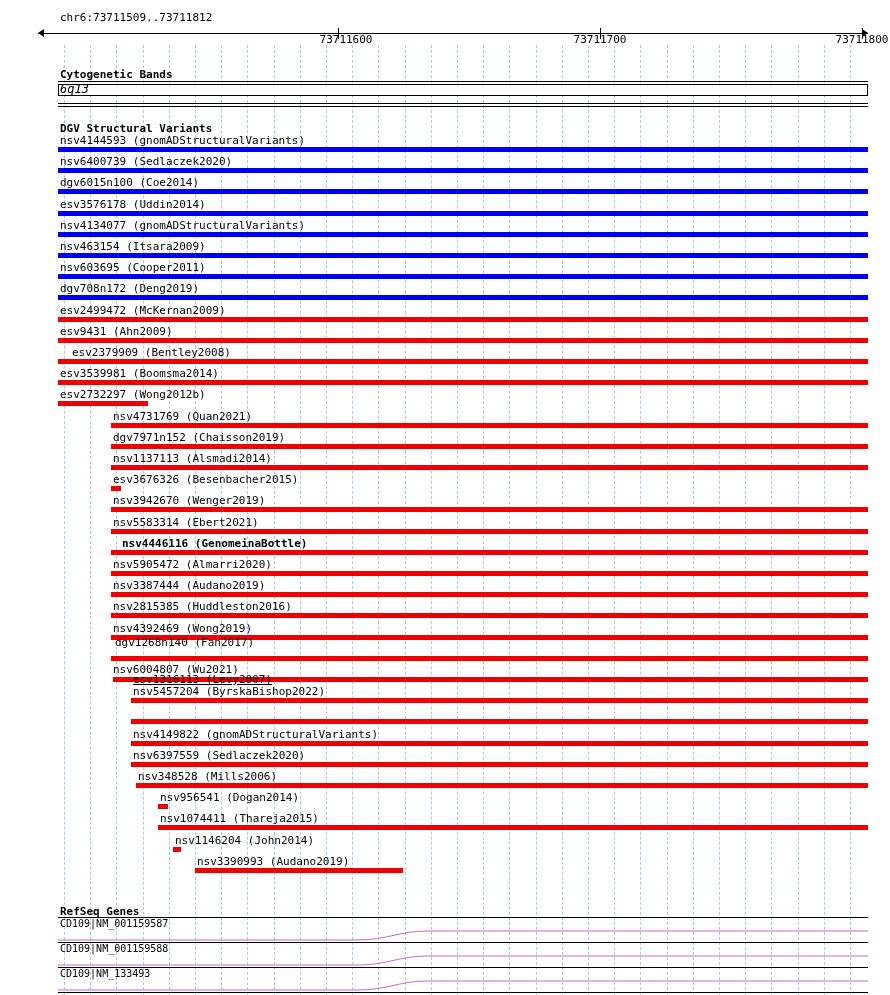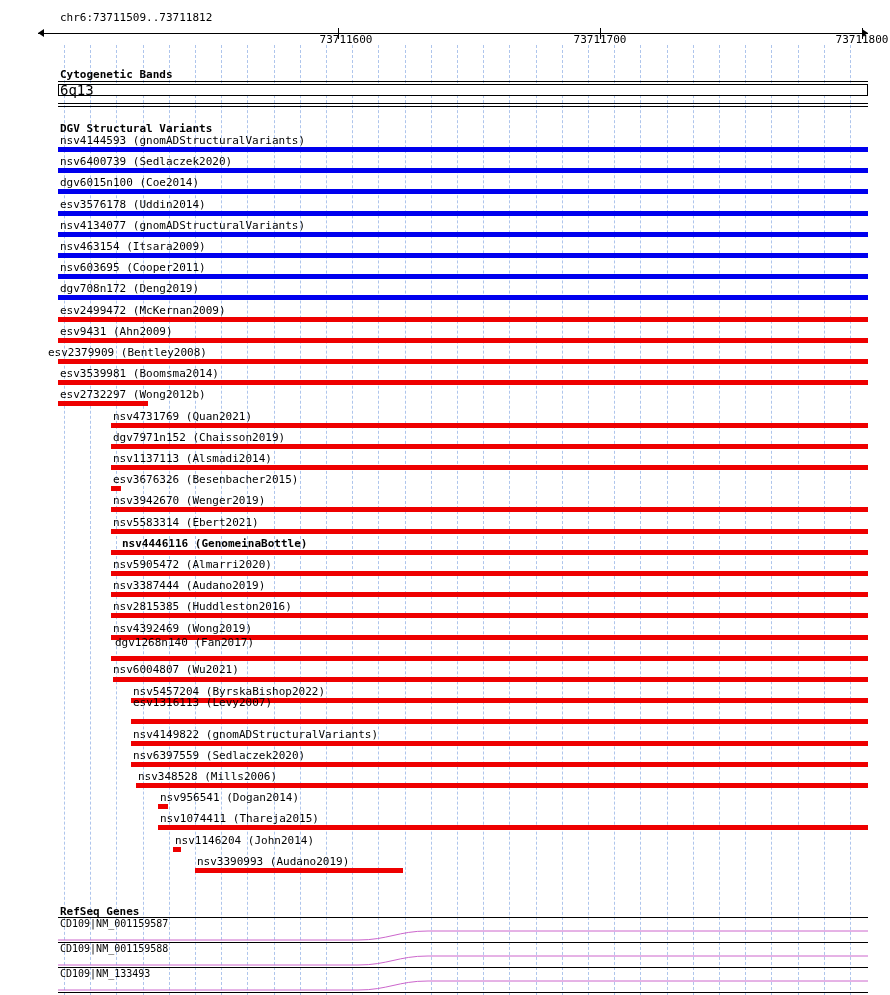--- a/index.html
+++ b/index.html
@@ -107,21 +107,22 @@
     width: 810px;
     height: 12px;
     border: 1px solid #000;
     background: #ffffff;
     box-sizing: border-box;
   }
   .cyto-label {
     position: absolute;
     left: 60px;
     top: 82px;
-    font-size: 14px;
+    font-size: 12px;
+    font-style: italic;
   }
   .track-label {
     position: absolute;
     font-size: 11px;
     white-space: nowrap;
     color: #000;
     line-height: 11px;
   }
   .track-bar {
     position: absolute;
@@ -227,21 +228,21 @@
       <div class="track-label" style="left: 60px; top: 241px;">nsv463154 (Itsara2009)</div>
       <div class="track-bar" style="left: 58px; top: 253px; width: 810px; background: rgb(0, 0, 238);"></div>
       <div class="track-label" style="left: 60px; top: 262.2px;">nsv603695 (Cooper2011)</div>
       <div class="track-bar" style="left: 58px; top: 274.2px; width: 810px; background: rgb(0, 0, 238);"></div>
       <div class="track-label" style="left: 60px; top: 283.4px;">dgv708n172 (Deng2019)</div>
       <div class="track-bar" style="left: 58px; top: 295.4px; width: 810px; background: rgb(0, 0, 238);"></div>
       <div class="track-label" style="left: 60px; top: 304.6px;">esv2499472 (McKernan2009)</div>
       <div class="track-bar" style="left: 58px; top: 316.6px; width: 810px; background: rgb(238, 0, 0);"></div>
       <div class="track-label" style="left: 60px; top: 325.8px;">esv9431 (Ahn2009)</div>
       <div class="track-bar" style="left: 58px; top: 337.8px; width: 810px; background: rgb(238, 0, 0);"></div>
-      <div class="track-label" style="left: 48px; top: 347px;">esv2379909 (Bentley2008)</div>
+      <div class="track-label" style="left: 72px; top: 347px;">esv2379909 (Bentley2008)</div>
       <div class="track-bar" style="left: 58px; top: 359px; width: 810px; background: rgb(238, 0, 0);"></div>
       <div class="track-label" style="left: 60px; top: 368.2px;">esv3539981 (Boomsma2014)</div>
       <div class="track-bar" style="left: 58px; top: 380.2px; width: 810px; background: rgb(238, 0, 0);"></div>
       <div class="track-label" style="left: 60px; top: 389.4px;">esv2732297 (Wong2012b)</div>
       <div class="track-bar" style="left: 58px; top: 401.4px; width: 90px; background: rgb(238, 0, 0);"></div>
       <div class="track-label" style="left: 113px; top: 410.6px;">nsv4731769 (Quan2021)</div>
       <div class="track-bar" style="left: 111px; top: 422.6px; width: 757px; background: rgb(238, 0, 0);"></div>
       <div class="track-label" style="left: 113px; top: 431.8px;">dgv7971n152 (Chaisson2019)</div>
       <div class="track-bar" style="left: 111px; top: 443.8px; width: 757px; background: rgb(238, 0, 0);"></div>
       <div class="track-label" style="left: 113px; top: 453px;">nsv1137113 (Alsmadi2014)</div>
@@ -261,21 +262,21 @@
       <div class="track-label" style="left: 113px; top: 601.4px;">nsv2815385 (Huddleston2016)</div>
       <div class="track-bar" style="left: 111px; top: 613.4px; width: 757px; background: rgb(238, 0, 0);"></div>
       <div class="track-label" style="left: 113px; top: 622.6px;">nsv4392469 (Wong2019)</div>
       <div class="track-bar" style="left: 111px; top: 634.6px; width: 757px; background: rgb(238, 0, 0);"></div>
       <div class="track-label" style="left: 113px; top: 643.8px; margin-top: 20px;">nsv6004807 (Wu2021)</div>
       <div class="track-bar" style="left: 111px; top: 655.8px; width: 757px; background: rgb(238, 0, 0);"></div>
       <div class="track-label" style="left: 115px; top: 637px;">dgv1268n140 (Fan2017)</div>
       <div class="track-bar" style="left: 113px; top: 677px; width: 755px; background: rgb(238, 0, 0);"></div>
       <div class="track-label" style="left: 133px; top: 686.2px;">nsv5457204 (ByrskaBishop2022)</div>
       <div class="track-bar" style="left: 131px; top: 698.2px; width: 737px; background: rgb(238, 0, 0);"></div>
-      <div class="track-label" style="left: 133px; top: 697px;">esv1316113 (Levy2007)</div>
+      <div class="track-label" style="left: 133px; top: 674px; text-decoration: underline;">esv1316113 (Levy2007)</div>
       <div class="track-bar" style="left: 131px; top: 719.4px; width: 737px; background: rgb(238, 0, 0);"></div>
       <div class="track-label" style="left: 133px; top: 728.6px;">nsv4149822 (gnomADStructuralVariants)</div>
       <div class="track-bar" style="left: 131px; top: 740.6px; width: 737px; background: rgb(238, 0, 0);"></div>
       <div class="track-label" style="left: 133px; top: 749.8px;">nsv6397559 (Sedlaczek2020)</div>
       <div class="track-bar" style="left: 131px; top: 761.8px; width: 737px; background: rgb(238, 0, 0);"></div>
       <div class="track-label" style="left: 138px; top: 771px;">nsv348528 (Mills2006)</div>
       <div class="track-bar" style="left: 136px; top: 783px; width: 732px; background: rgb(238, 0, 0);"></div>
       <div class="track-label" style="left: 160px; top: 792.2px;">nsv956541 (Dogan2014)</div>
       <div class="track-bar" style="left: 158px; top: 804.2px; width: 10px; background: rgb(238, 0, 0);"></div>
       <div class="track-label" style="left: 160px; top: 813.4px;">nsv1074411 (Thareja2015)</div>

